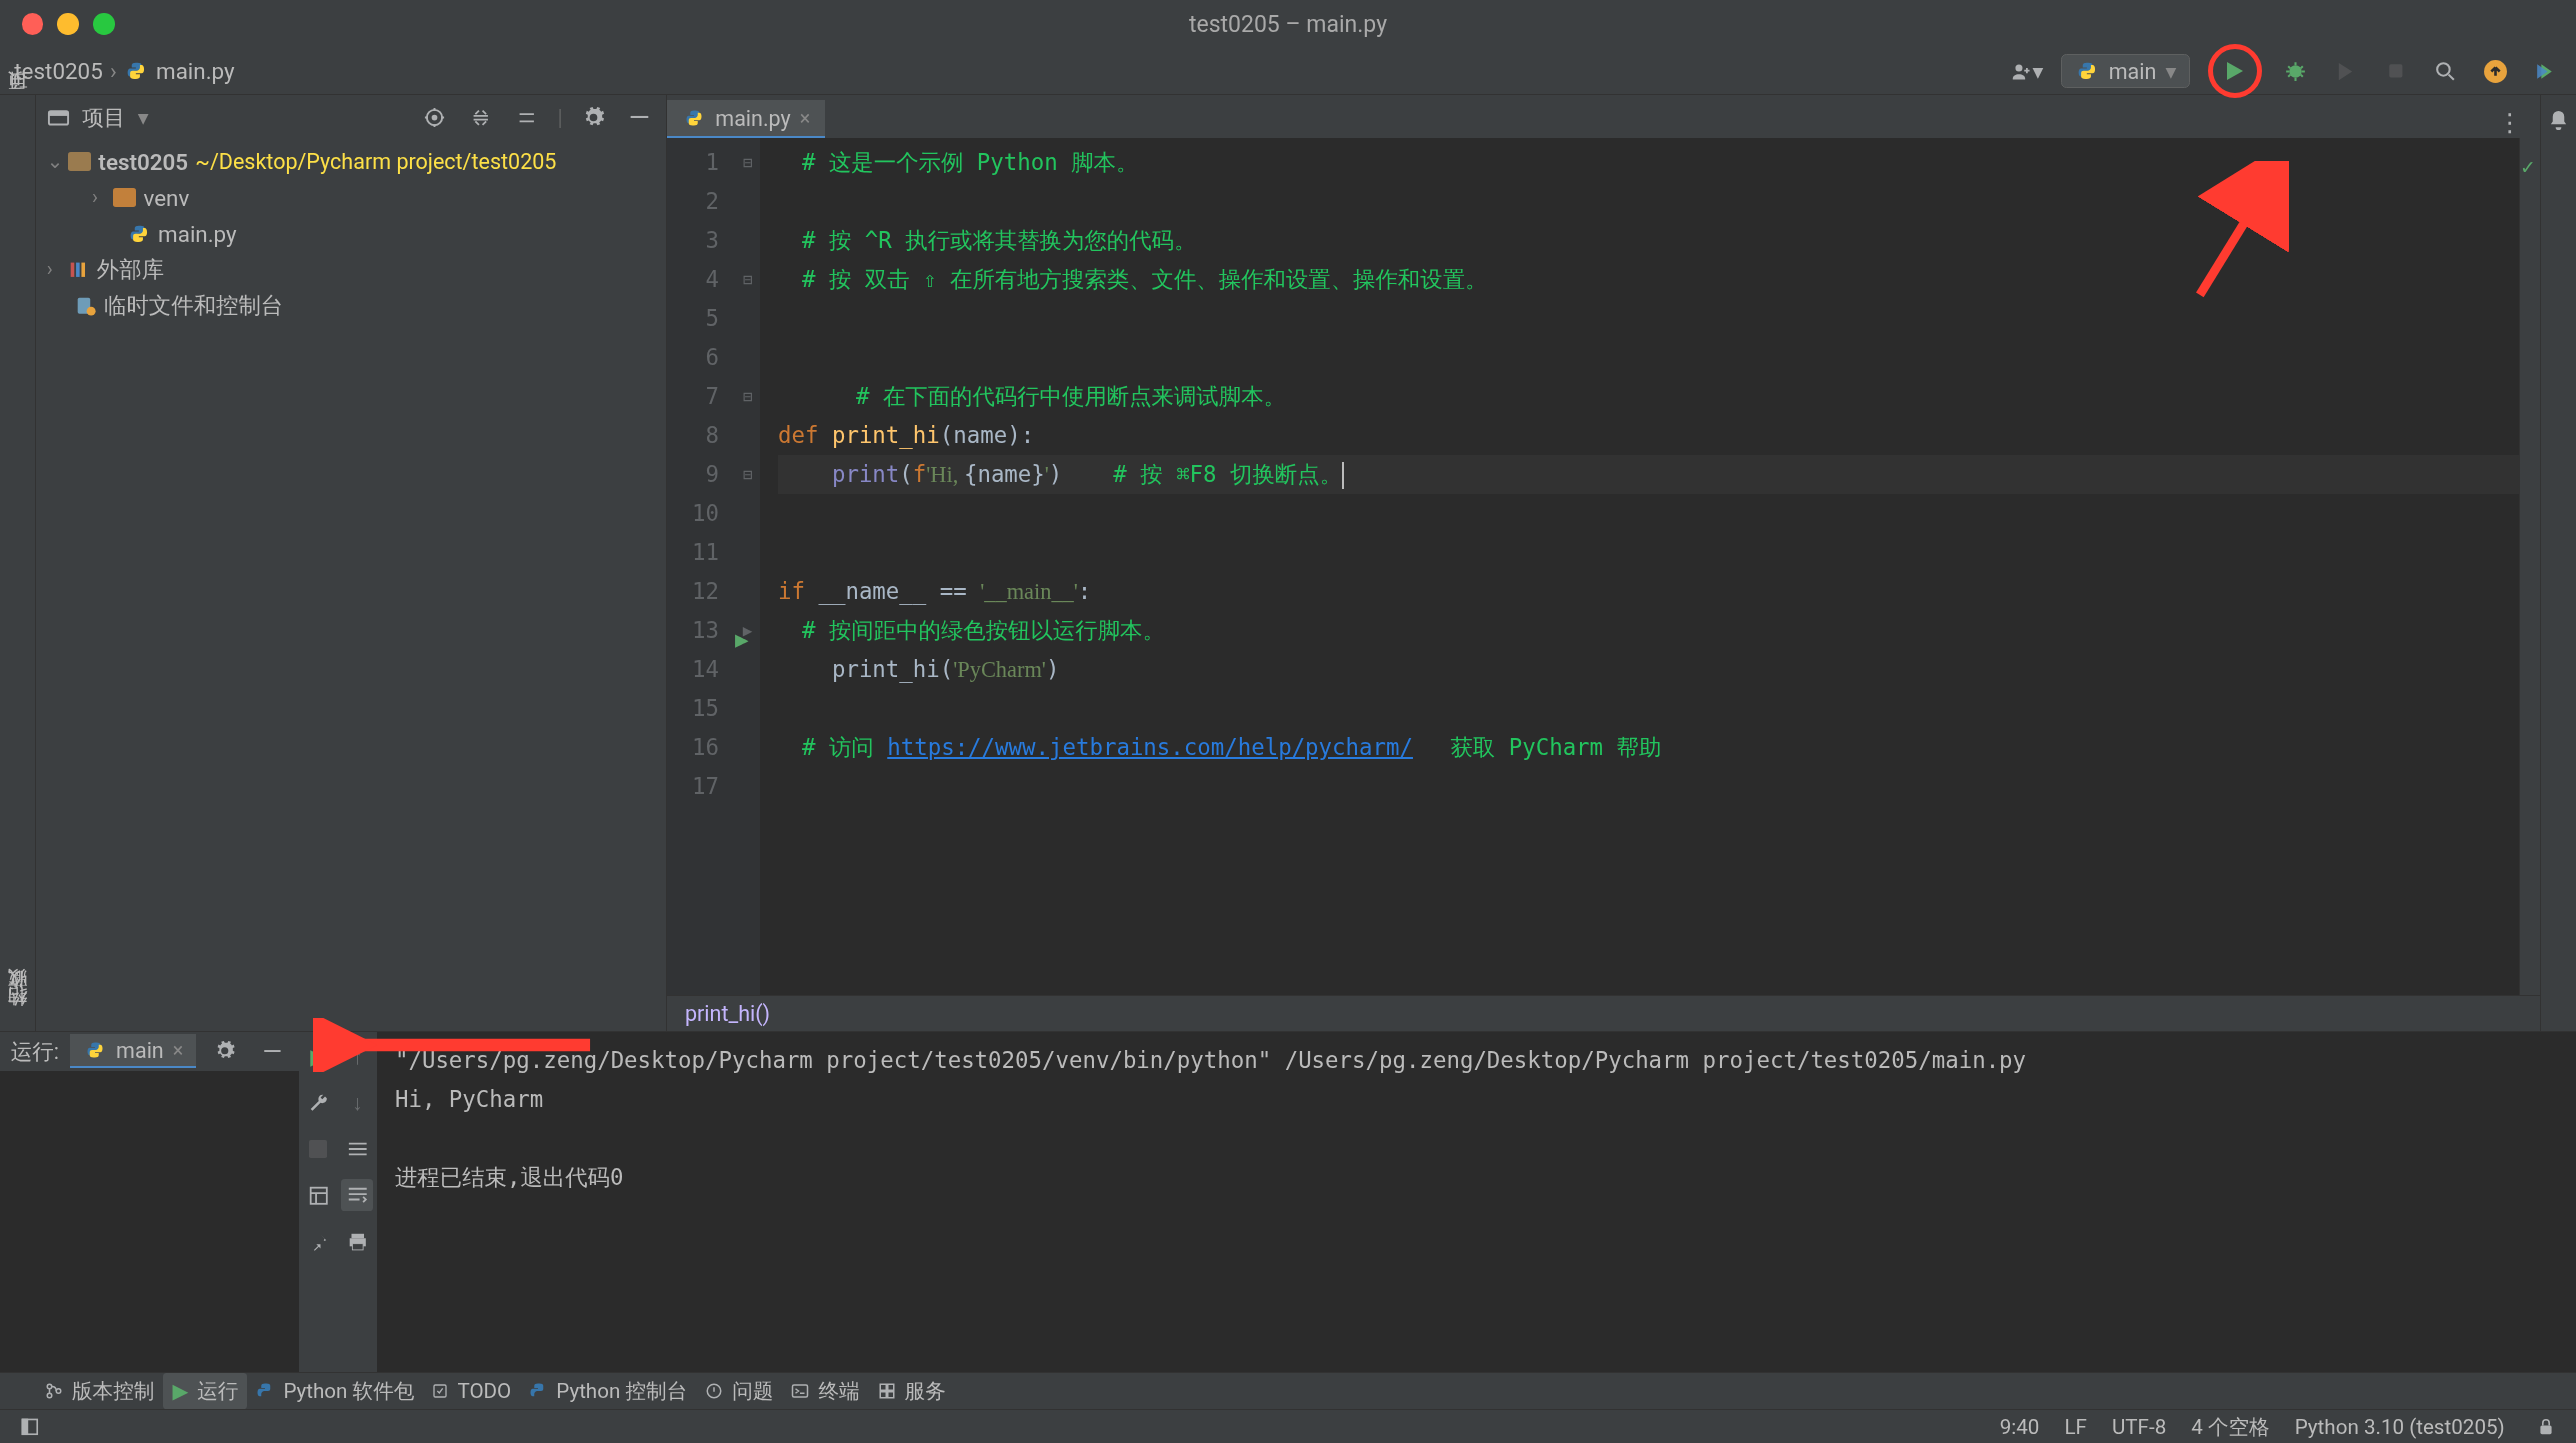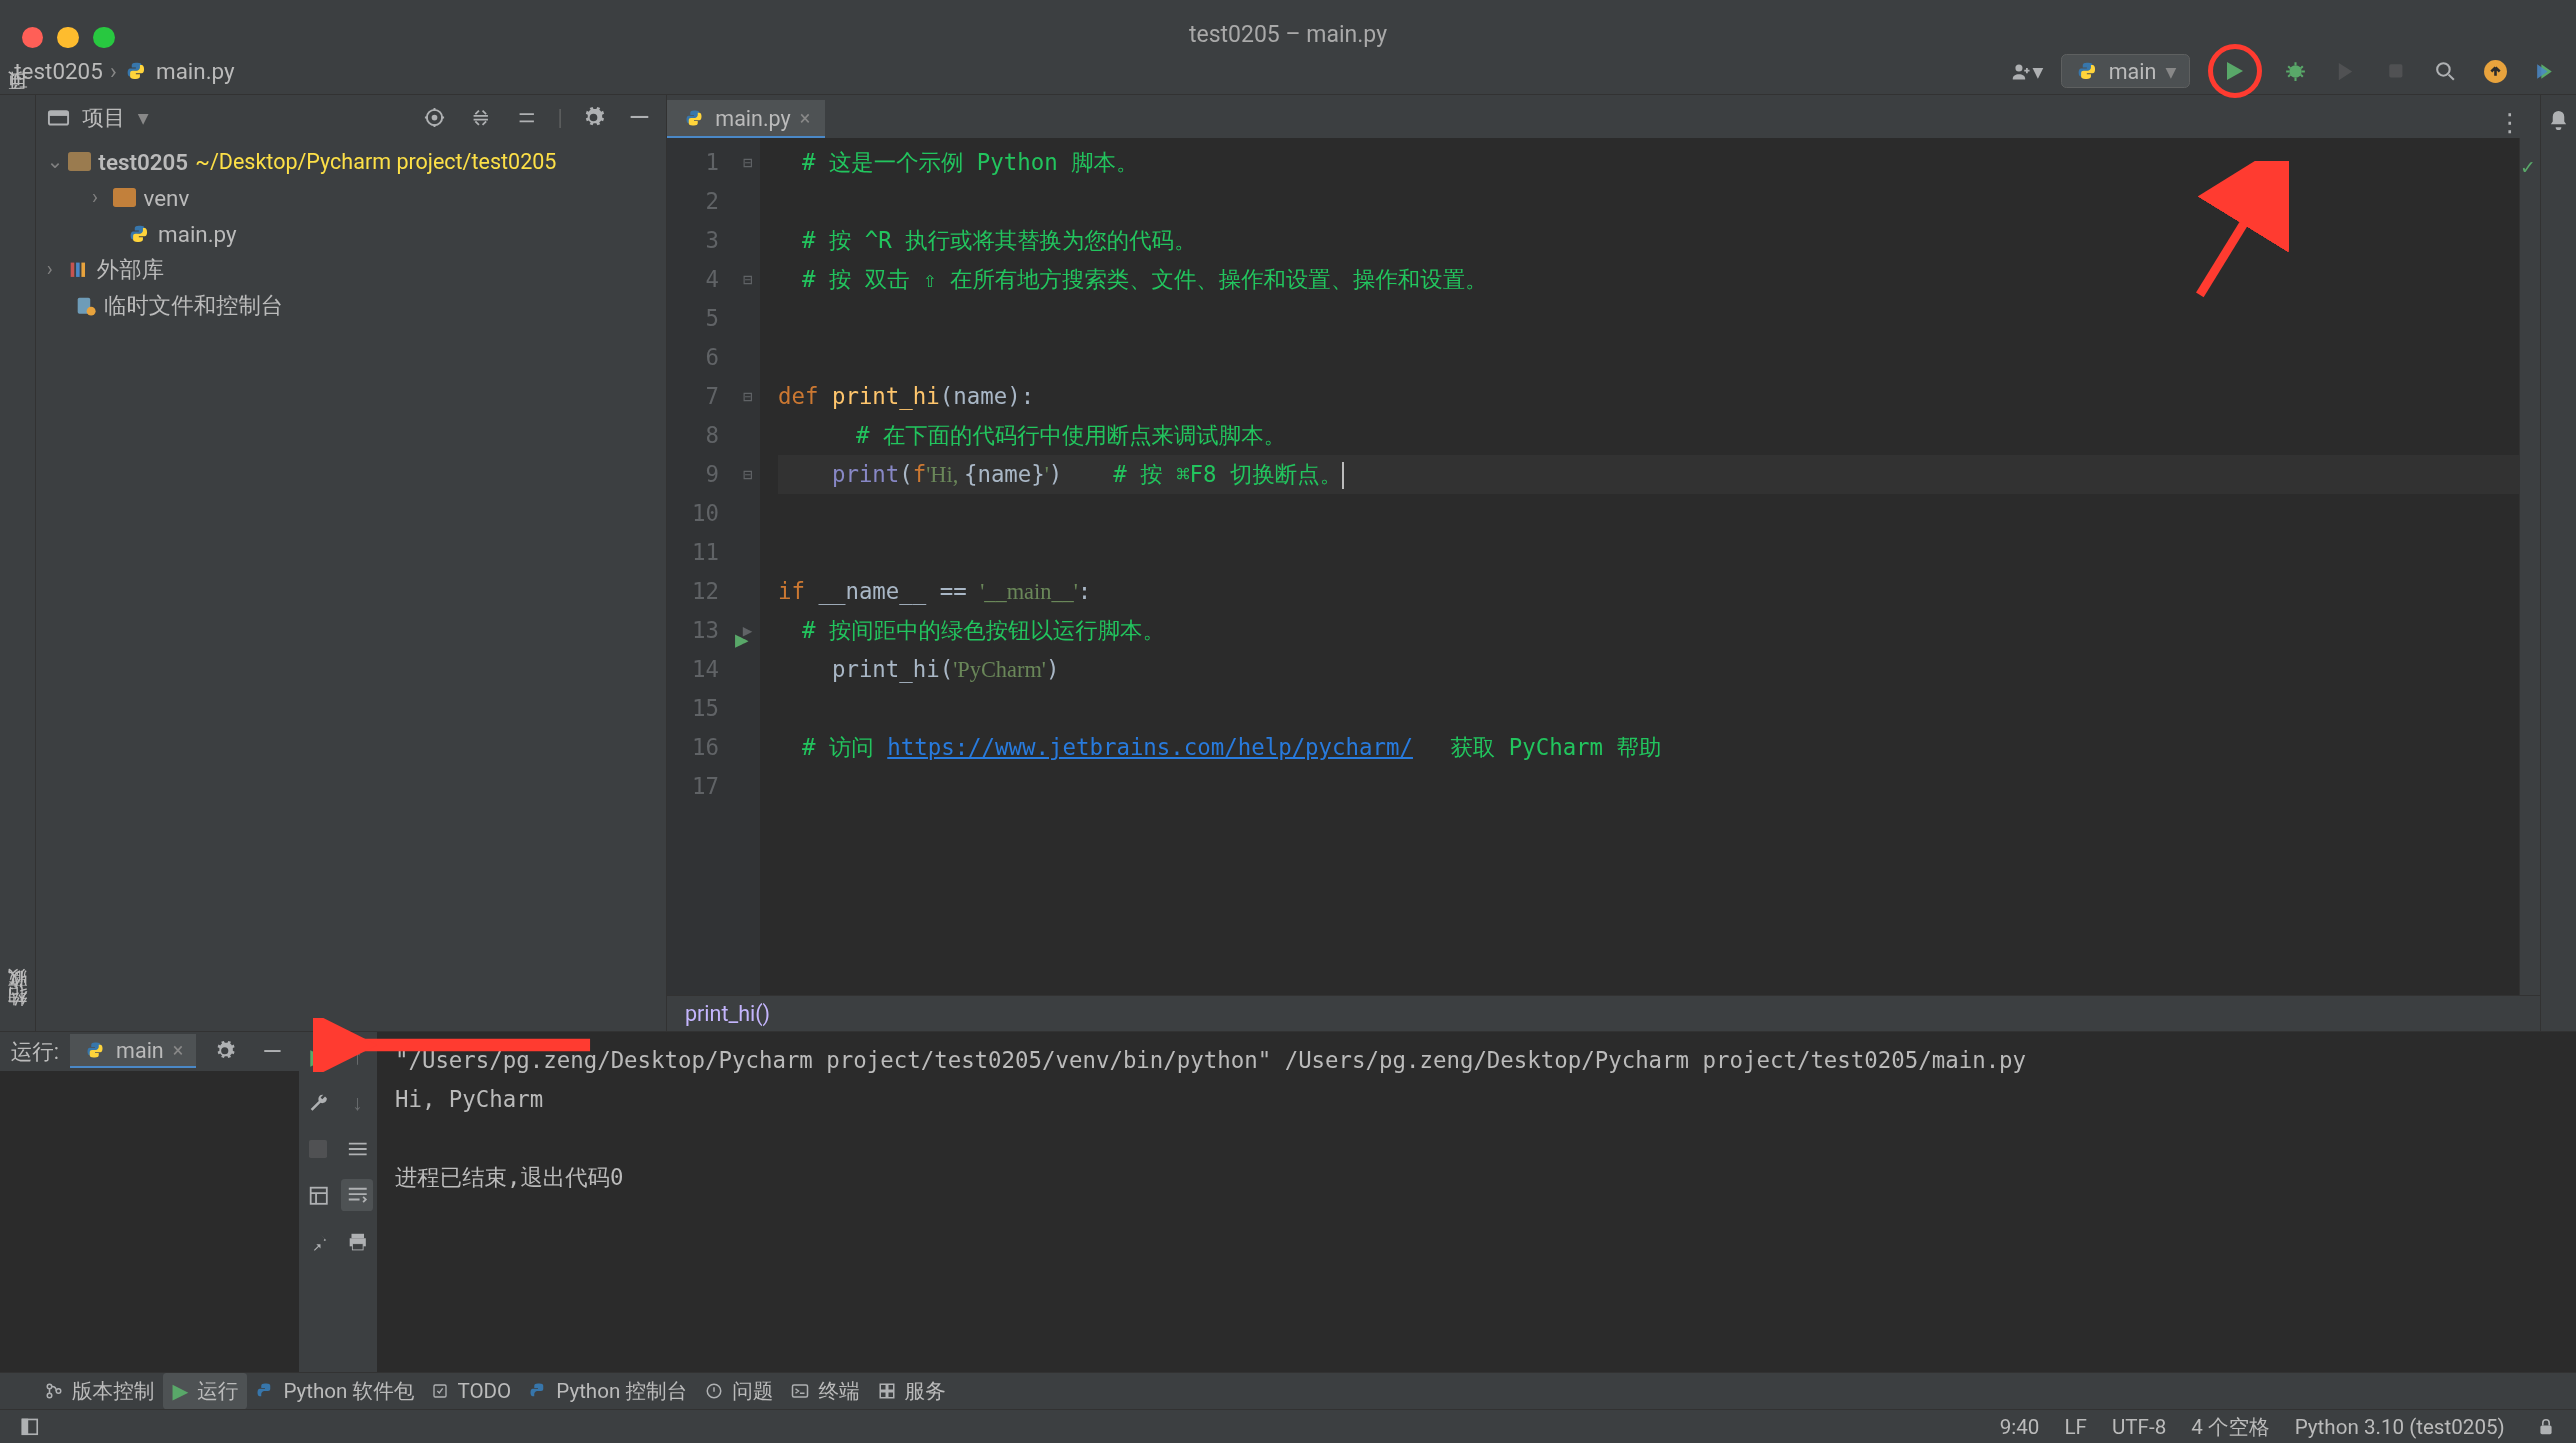--- a/index.html
+++ b/index.html
@@ -1,17 +1,17 @@
 <!DOCTYPE html>
 <html><head>
 <meta charset="utf-8">
 <style>
 * { margin:0; padding:0; box-sizing:border-box; }
 html,body { width:2576px; height:1444px; font-family:-apple-system,BlinkMacSystemFont,"Segoe UI",Roboto,sans-serif; background:#2b2b2b; color:#bbb; overflow:hidden; font-size:21.5px; }
-.title-bar { height:48px; background:#3c3f41; display:flex; align-items:flex-end; position:relative; }
+.title-bar { height:48px; background:#3c3f41; display:flex; align-items:center; position:relative; }
 .traffic { display:flex; gap:14.3px; margin-left:21.5px; }
 .dot { width:21.5px; height:21.5px; border-radius:50%; }
 .red{background:#ff5f57;}.yellow{background:#febc2e;}.green{background:#28c840;}
 .title-text { position:absolute; left:50%; transform:translateX(-50%); color:#a9a9a9; font-size:23px; }
 .nav-bar { height:47px; background:#3c3f41; display:flex; align-items:center; justify-content:space-between; padding:0 14.3px; border-bottom:0.9px solid #323232;}
 .breadcrumbs { display:flex; align-items:center; gap:7.2px; font-size:22.4px; color:#bbb;}
 .bc-sep{color:#888;}
 .py-icon{display:inline-flex;align-items:center;justify-content:center;width:25px;height:25px;}
 .nav-right { display:flex; align-items:center; gap:18px; }
 .run-dd { background:#4c5052; border:0.9px solid #5e6060; border-radius:5.4px; padding:3.6px 12.5px; display:flex; align-items:center; gap:9px; font-size:21.5px;}
@@ -312,22 +312,22 @@
             <div></div>
             <div></div>
       </div>
       <div class="code">
         <div class="code-line"><span class="c-comment"># 这是一个示例 Python 脚本。</span></div>
         <div class="code-line"></div>
         <div class="code-line"><span class="c-comment"># 按 ^R 执行或将其替换为您的代码。</span></div>
         <div class="code-line"><span class="c-comment"># 按 双击 ⇧ 在所有地方搜索类、文件、操作和设置、操作和设置。</span></div>
         <div class="code-line"></div>
         <div class="code-line"></div>
+        <div class="code-line"><span class="c-comment">    # 在下面的代码行中使用断点来调试脚本。</span></div>
         <div class="code-line"><span class="c-kw">def </span><span class="c-fn">print_hi</span><span class="c-id">(</span><span class="c-param">name</span><span class="c-id">):</span></div>
-        <div class="code-line"><span class="c-comment">    # 在下面的代码行中使用断点来调试脚本。</span></div>
         <div class="code-line" style="background:#323232;">    <span class="c-builtin">print</span><span class="c-id">(</span><span class="c-fstr">f</span><span class="c-str">'Hi, </span><span class="c-id">{</span><span class="c-param">name</span><span class="c-id">}</span><span class="c-str">'</span><span class="c-id">)</span>  <span class="c-comment"># 按 ⌘F8 切换断点。</span><span class="caret"></span></div>
         <div class="code-line"></div>
         <div class="code-line"></div>
         <div class="code-line"><span class="c-kw">if </span><span class="c-id">__name__ == </span><span class="c-str">'__main__'</span><span class="c-id">:</span></div>
         <div class="code-line"><span class="c-comment"># 按间距中的绿色按钮以运行脚本。</span></div>
         <div class="code-line">    <span class="c-id">print_hi(</span><span class="c-str">'PyCharm'</span><span class="c-id">)</span></div>
         <div class="code-line"></div>
         <div class="code-line"><span class="c-comment"># 访问 </span><span class="c-url">https://www.jetbrains.com/help/pycharm/</span><span class="c-comment"> 获取 PyCharm 帮助</span></div>
         <div class="code-line"></div>
       </div>

